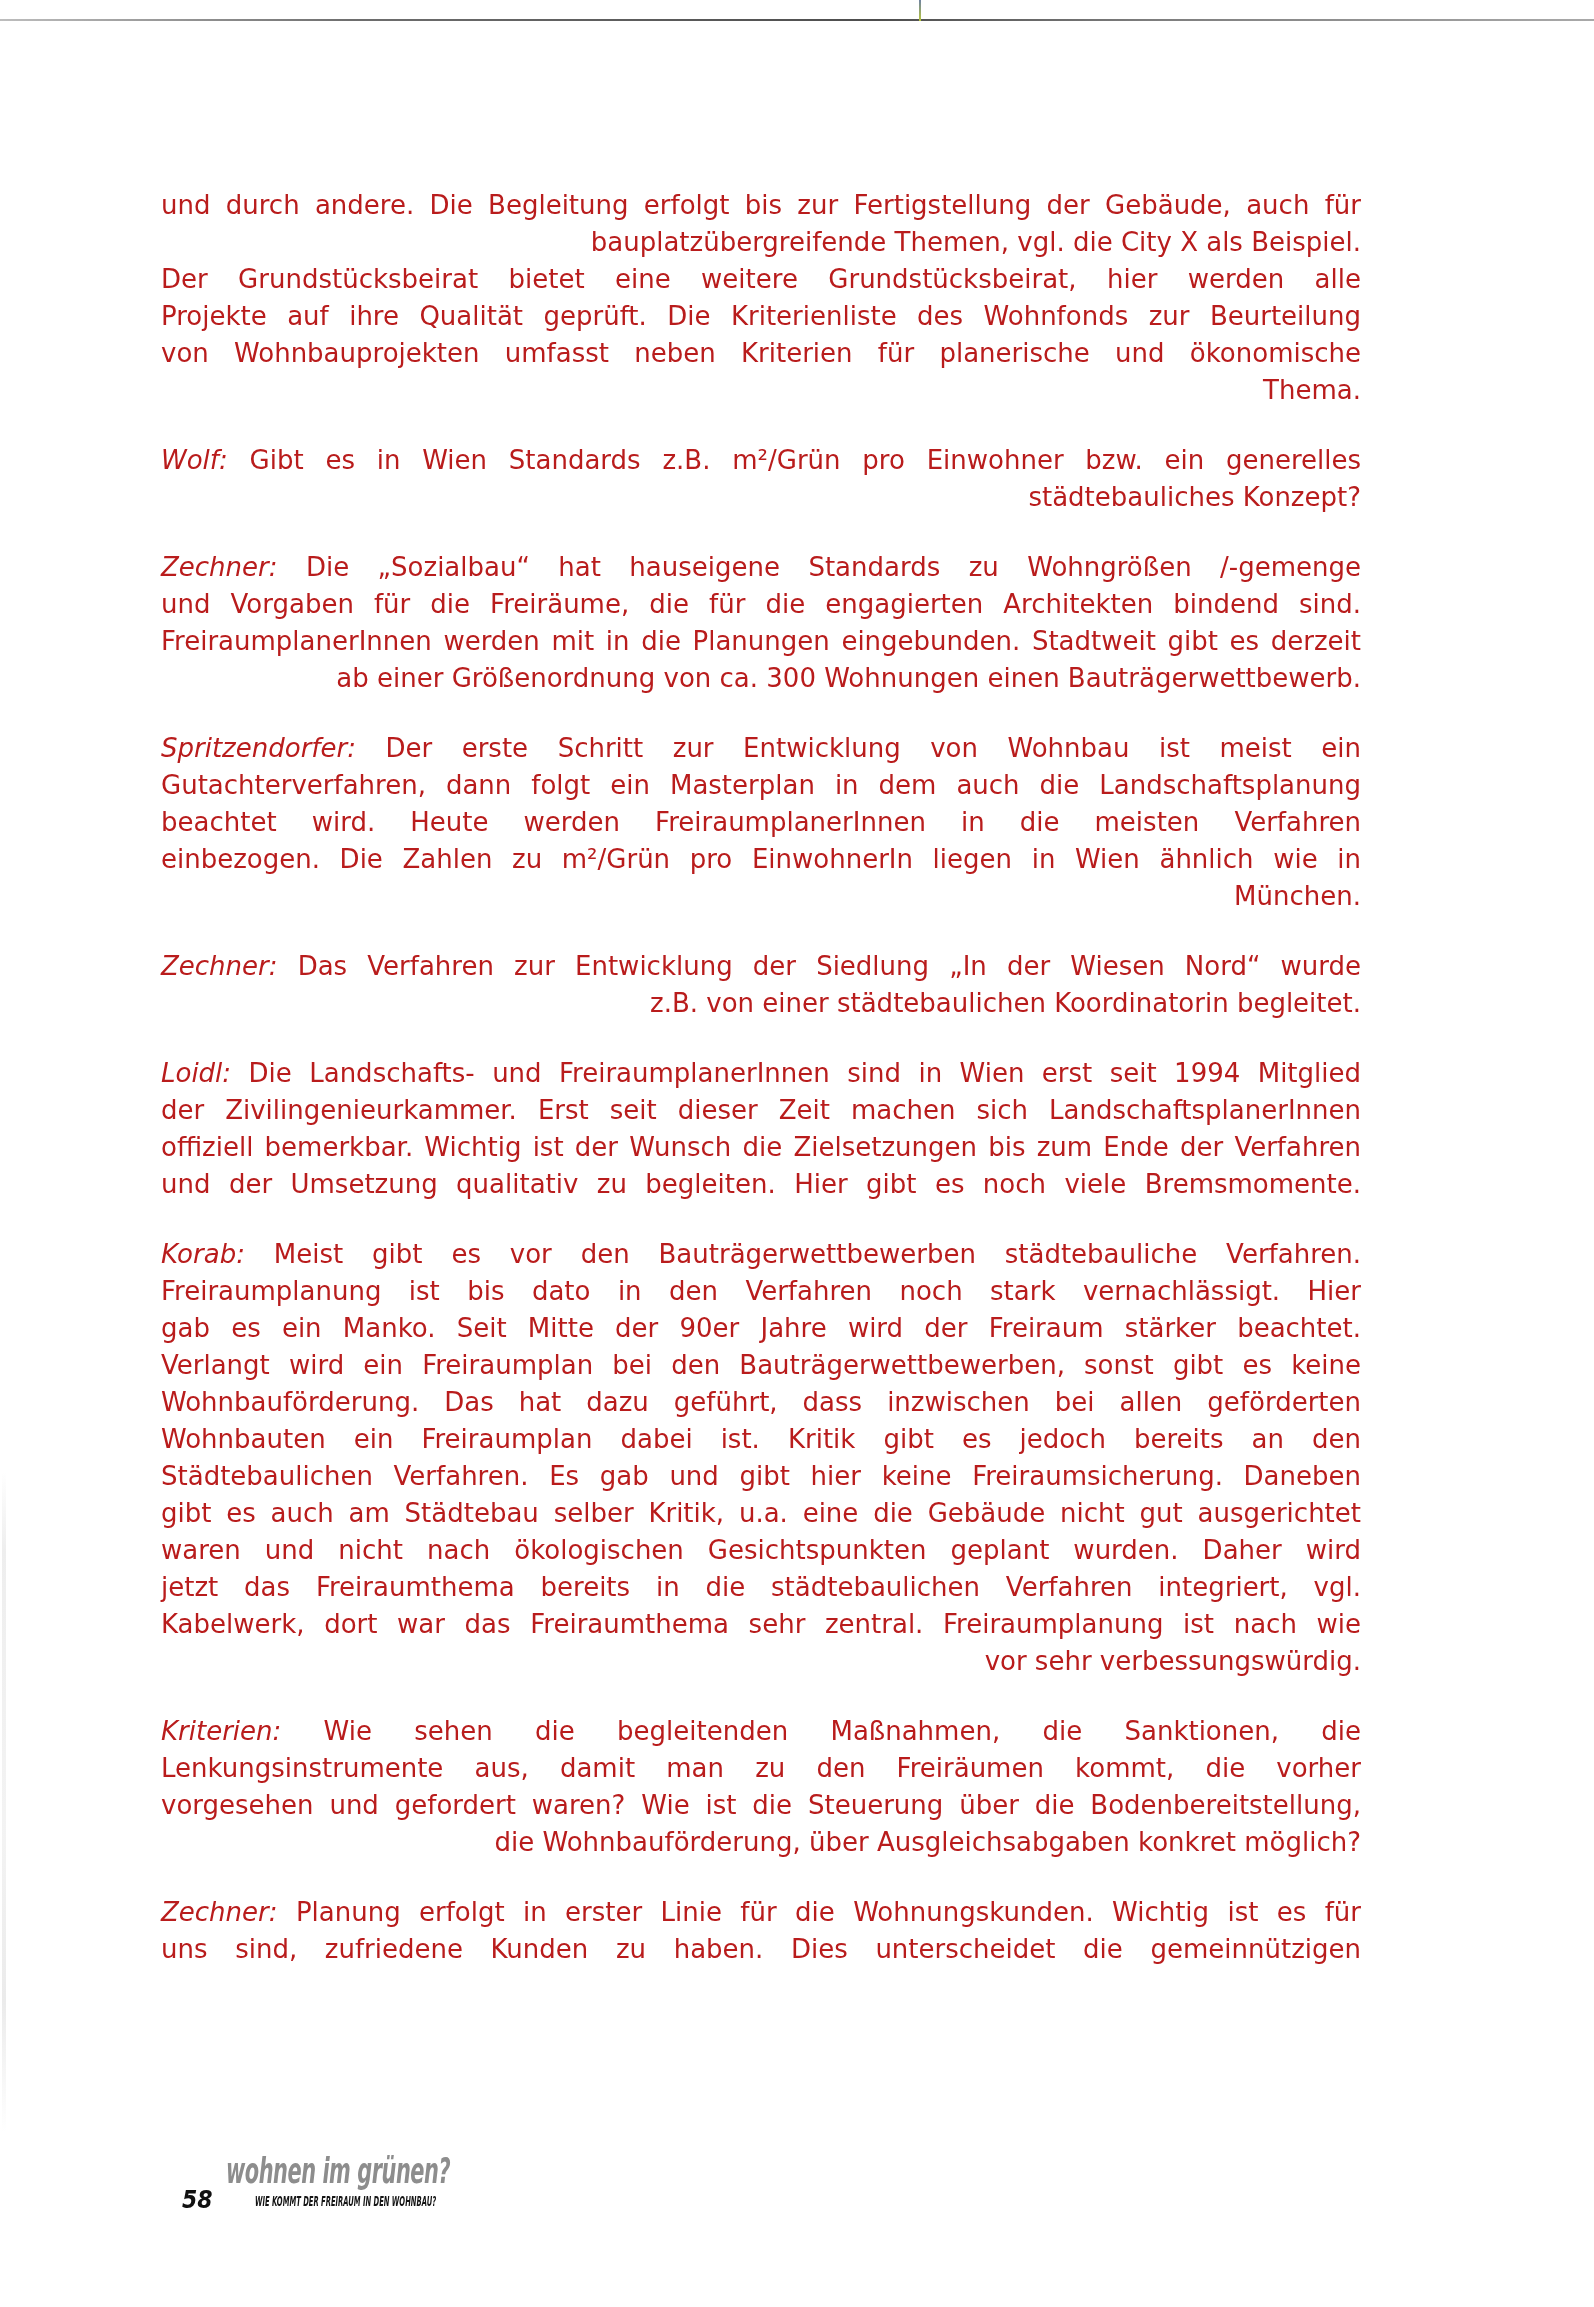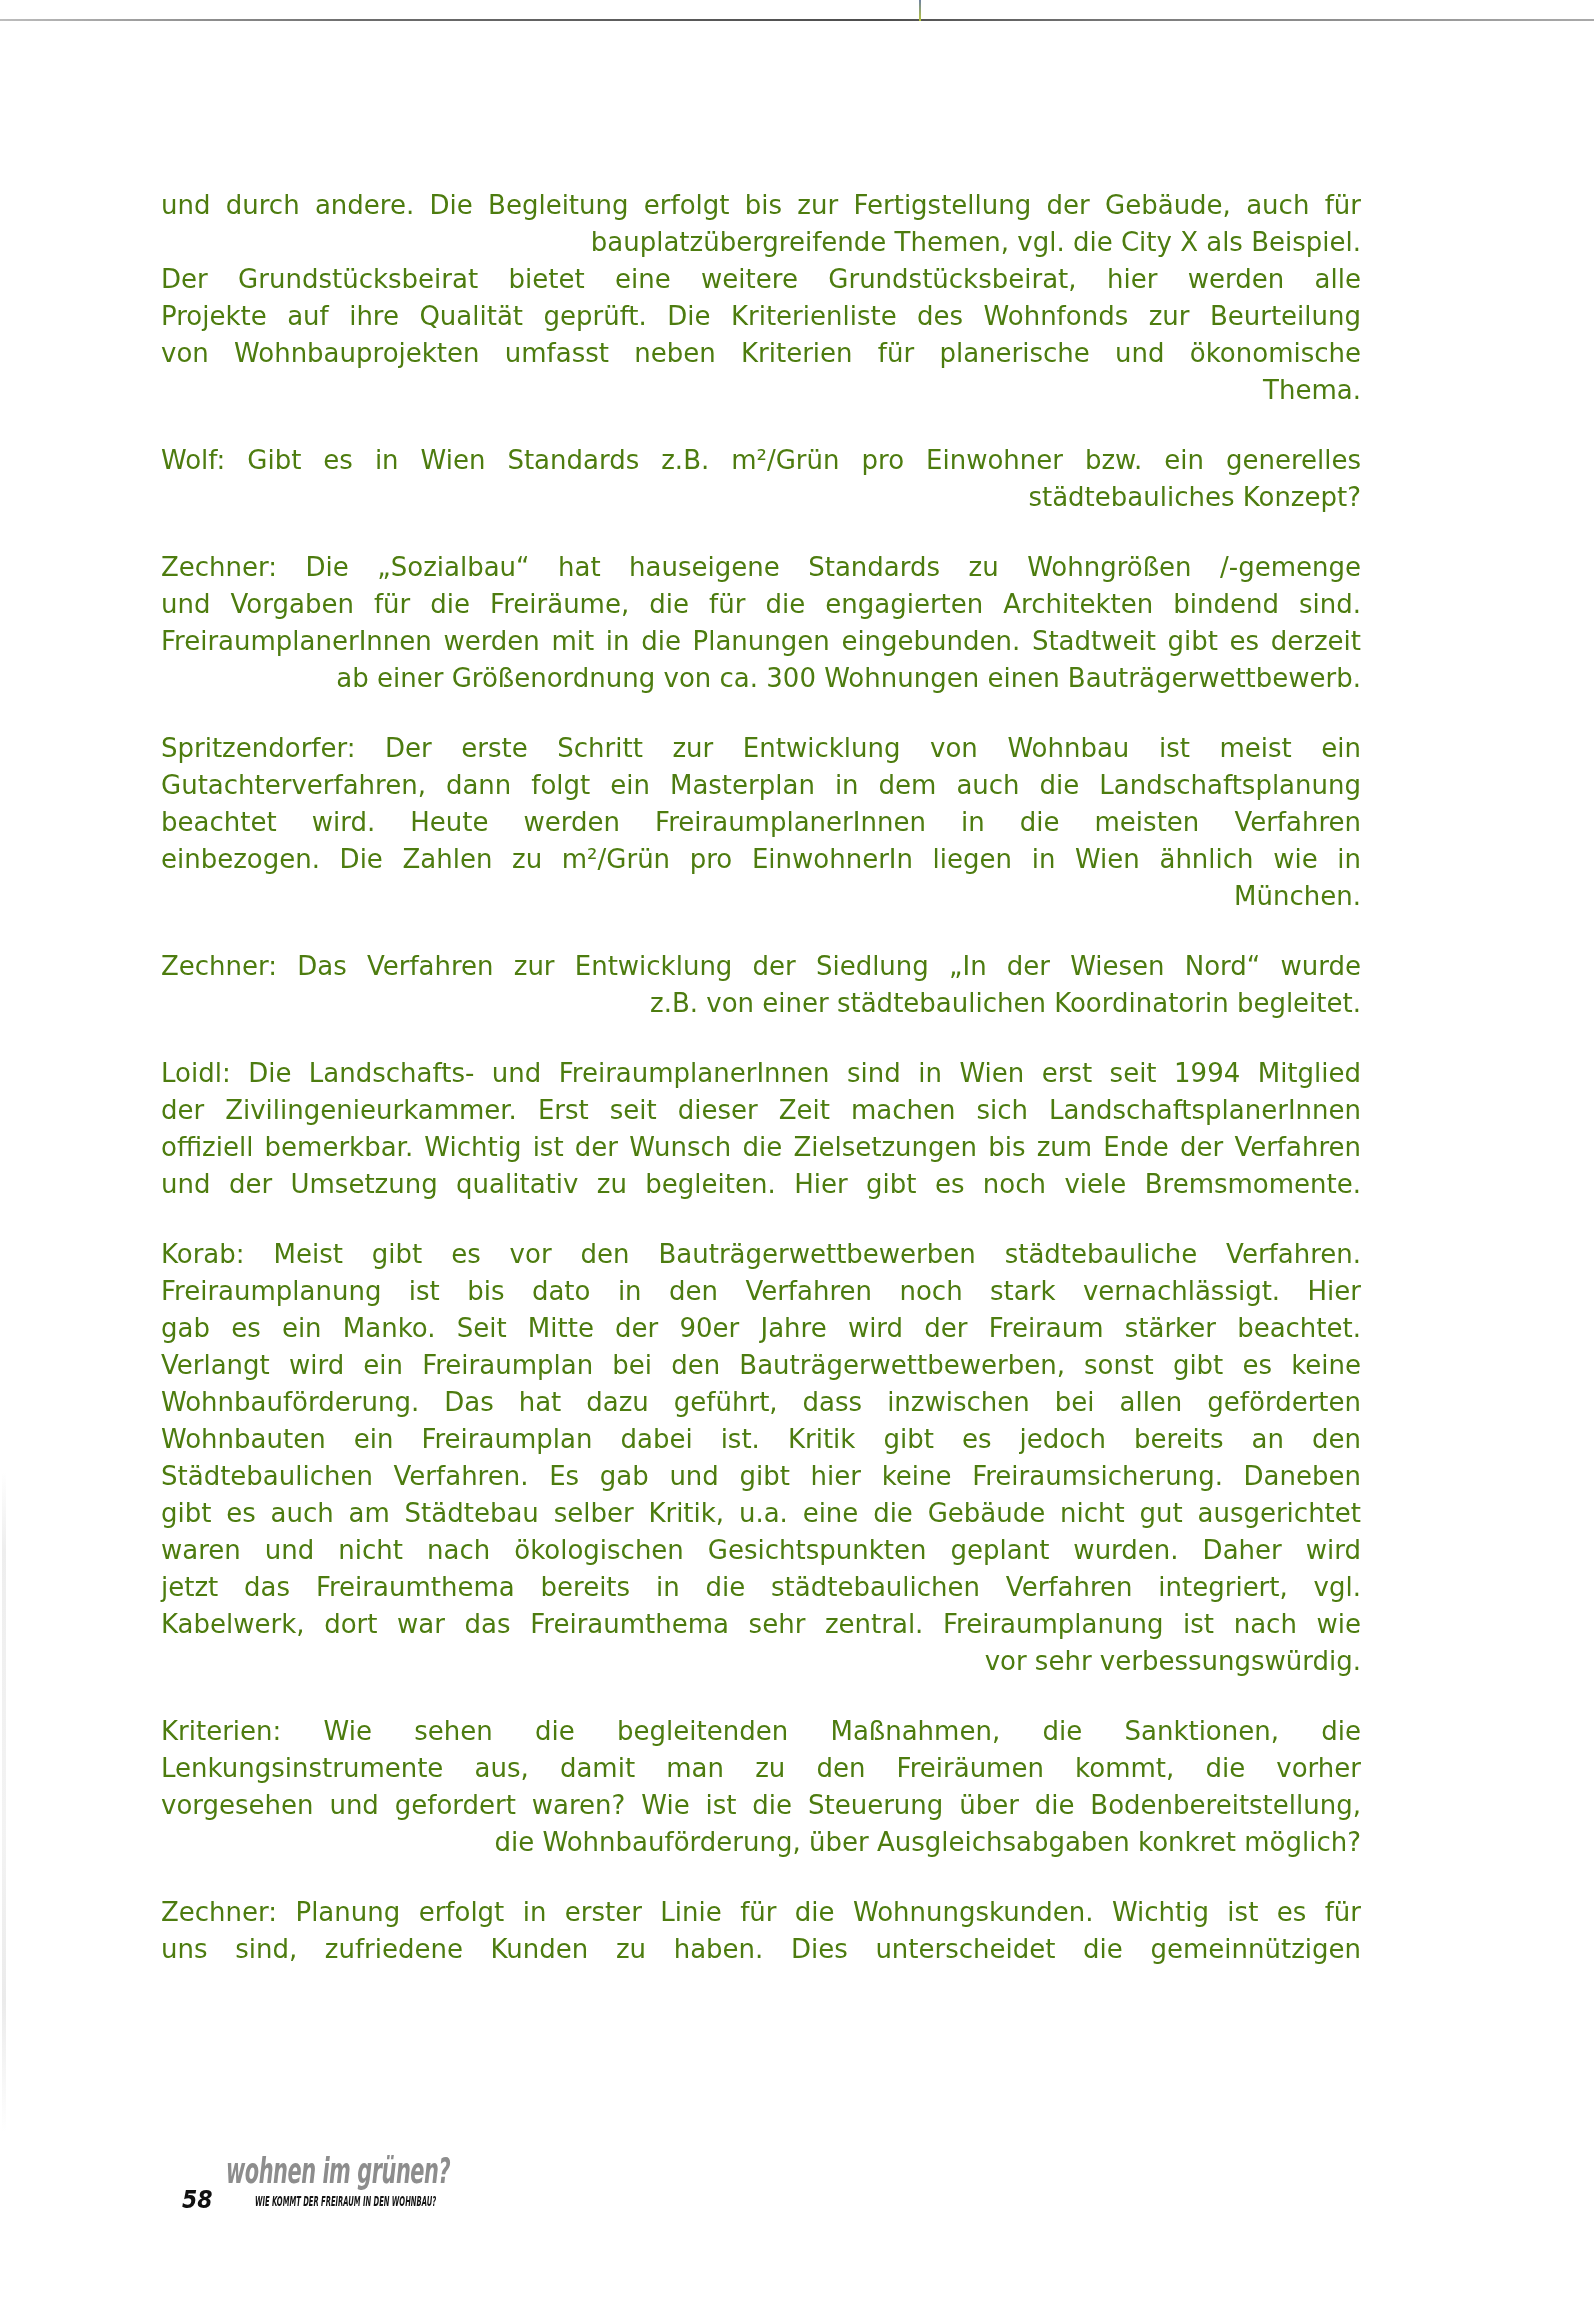--- a/index.html
+++ b/index.html
@@ -42,21 +42,21 @@
     font-size: 26px;
     line-height: 37px;
     color: #262626;
   }
   .para { margin: 0 0 33px 0; }
   .line { text-align: right; }
   .line.j {
     text-align: justify;
     text-align-last: justify;
   }
-  .speaker { }
+  .speaker { font-style: italic; }
   
   .page-number {
     position: absolute;
     left: 182px; top: 2185px;
     font-size: 25px;
     font-weight: bold;
     font-style: italic;
     color: #111111;
     transform: scaleX(0.88);
     transform-origin: 0 0;
@@ -89,21 +89,21 @@
     white-space: nowrap;
   }
 </style>
 </head>
 <body>
 
 <div class="top-rule"></div>
 <div class="reg-tick" style="background: linear-gradient(rgb(111, 130, 163), rgb(185, 199, 61));"></div>
 <div class="scan-streak"></div>
 
-<div class="article" style="color: #4d7c0f;">
+<div class="article" style="color: #b91c1c;">
     <div class="para">
       <div class="line j">und durch andere. Die Begleitung erfolgt bis zur Fertigstellung der Gebäude, auch für</div>
       <div class="line">bauplatzübergreifende Themen, vgl. die City X als Beispiel.</div>
       <div class="line j">Der Grundstücksbeirat bietet eine weitere Grundstücksbeirat, hier werden alle</div>
       <div class="line j">Projekte auf ihre Qualität geprüft. Die Kriterienliste des Wohnfonds zur Beurteilung</div>
       <div class="line j">von Wohnbauprojekten umfasst neben Kriterien für planerische und ökonomische</div>
       <div class="line">Thema.</div>
     </div>
     <div class="para">
       <div class="line j"><span class="speaker">Wolf:</span> Gibt es in Wien Standards z.B. m²/Grün pro Einwohner bzw. ein generelles</div>

